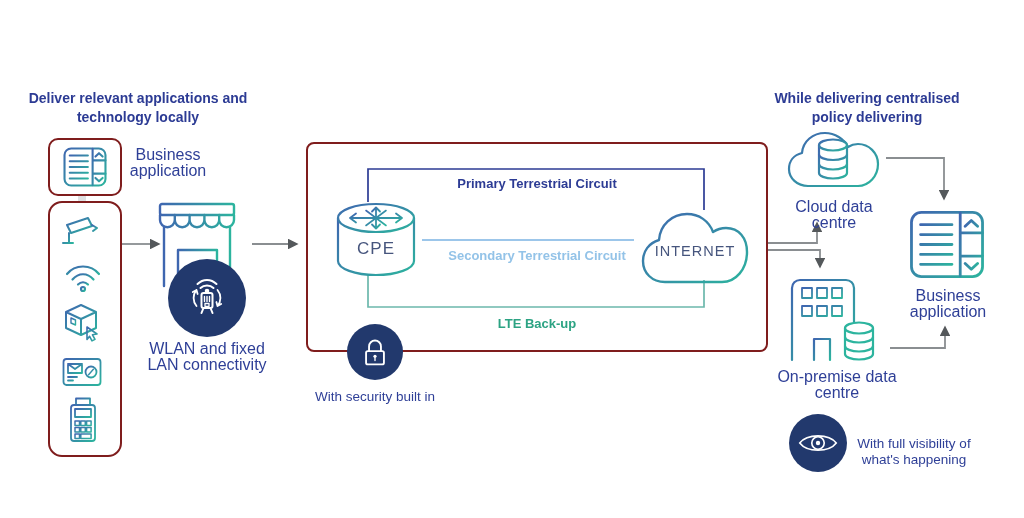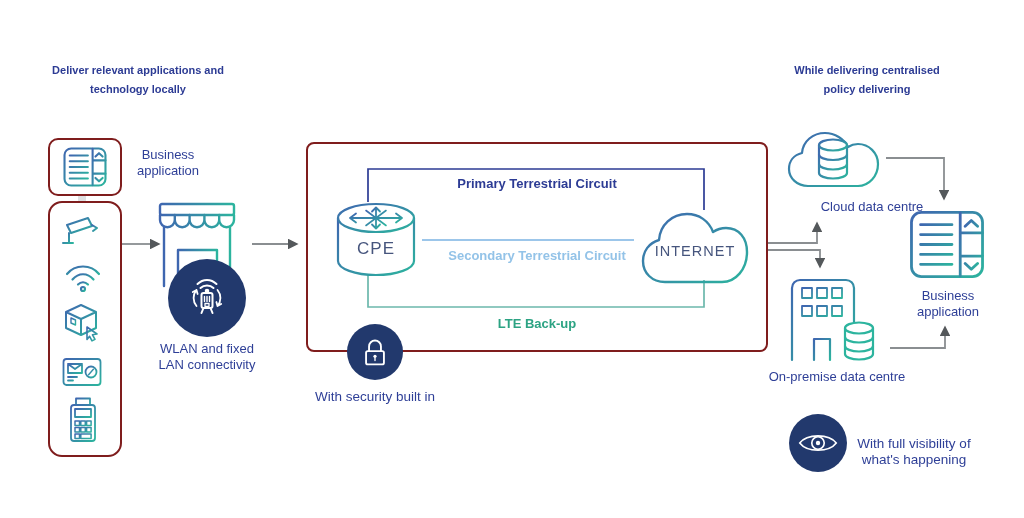--- a/index.html
+++ b/index.html
@@ -2,22 +2,22 @@
 <html><head>
 <meta charset="utf-8">
 <style>
   html,body{margin:0;padding:0;background:#fff;}
   .canvas{position:relative;width:1024px;height:518px;background:#fff;overflow:hidden;
           font-family:"Liberation Sans",sans-serif;}
   .abs{position:absolute;}
   svg{display:block;}
   svg text{font-family:"Liberation Sans",sans-serif;}
   .title{left:12px;top:6px;width:1004px;font-size:17px;font-weight:bold;color:#2c3b94;letter-spacing:-0.2px;}
-  .heading{font-size:11px;font-weight:bold;color:#2c3b94;text-align:center;line-height:19px;}
-  .lbl{font-size:13px;color:#2e3f97;text-align:center;line-height:16px;}
+  .heading{font-size:14px;font-weight:bold;color:#2c3b94;text-align:center;line-height:19px;margin-top:28px;}
+  .lbl{font-size:16px;color:#2e3f97;text-align:center;line-height:16px;}
   .circuit-lbl{font-size:13px;font-weight:bold;text-align:center;width:100%;}
   .navy-circle{background:#22396d;border-radius:50%;display:flex;align-items:center;justify-content:center;}
   .frame{border:2px solid #7f1d1d;border-radius:10px;background:#fff;}
   .tagline{font-size:15.5px;font-weight:bold;color:#2c3b94;text-align:center;line-height:21px;}
 </style>
 </head>
 <body>
 
 <div class="canvas">
 
@@ -166,21 +166,21 @@
 
 
   <svg class="abs" style="left:785px;top:120px" width="98" height="74" viewBox="0 0 98 74" fill="none" stroke="url(#gbt)" stroke-width="2.2" stroke-linejoin="round">
     <path d="M23 66 C12 66 4 58 4 49 C4 41 9 35 17 33 C18 21 28 13 40 13 C50 13 59 19 63 27 C66 25 70 24 73 24 C84 24 93 33 93 44 C93 56 84 66 73 66 Z"></path>
     <g fill="#fff">
       <path d="M34 25 V53 A14 5.5 0 0 0 62 53 V25"></path>
       <ellipse cx="48" cy="25" rx="14" ry="5.5"></ellipse>
     </g>
     <path d="M34 34.5 A14 5.5 0 0 0 62 34.5 M34 44 A14 5.5 0 0 0 62 44"></path>
   </svg>
-  <div class="abs lbl" style="left:812px;top:199px;width:120px">Cloud data centre</div>
+  <div class="abs lbl" style="left:774px;top:199px;width:120px">Cloud data centre</div>
 
   <svg class="abs" style="left:788px;top:274px" width="92" height="92" viewBox="0 0 92 92" fill="none" stroke="url(#gbt)" stroke-width="2.2" stroke-linecap="round" stroke-linejoin="round">
     <path d="M4 86 V14 A8 8 0 0 1 12 6 H58 A8 8 0 0 1 66 14 V48"></path>
     <path d="M14 14 h10 v10 h-10 Z M29 14 h10 v10 h-10 Z M44 14 h10 v10 h-10 Z" stroke-width="1.8"></path>
     <path d="M14 32 h10 v10 h-10 Z M29 32 h10 v10 h-10 Z M44 32 h10 v10 h-10 Z" stroke-width="1.8"></path>
     <path d="M26 86 V65 H42 V86"></path>
     <g stroke="#2cb49e">
       <g fill="#fff">
         <path d="M57 54 V80 A14 5.5 0 0 0 85 80 V54"></path>
         <ellipse cx="71" cy="54" rx="14" ry="5.5"></ellipse>

